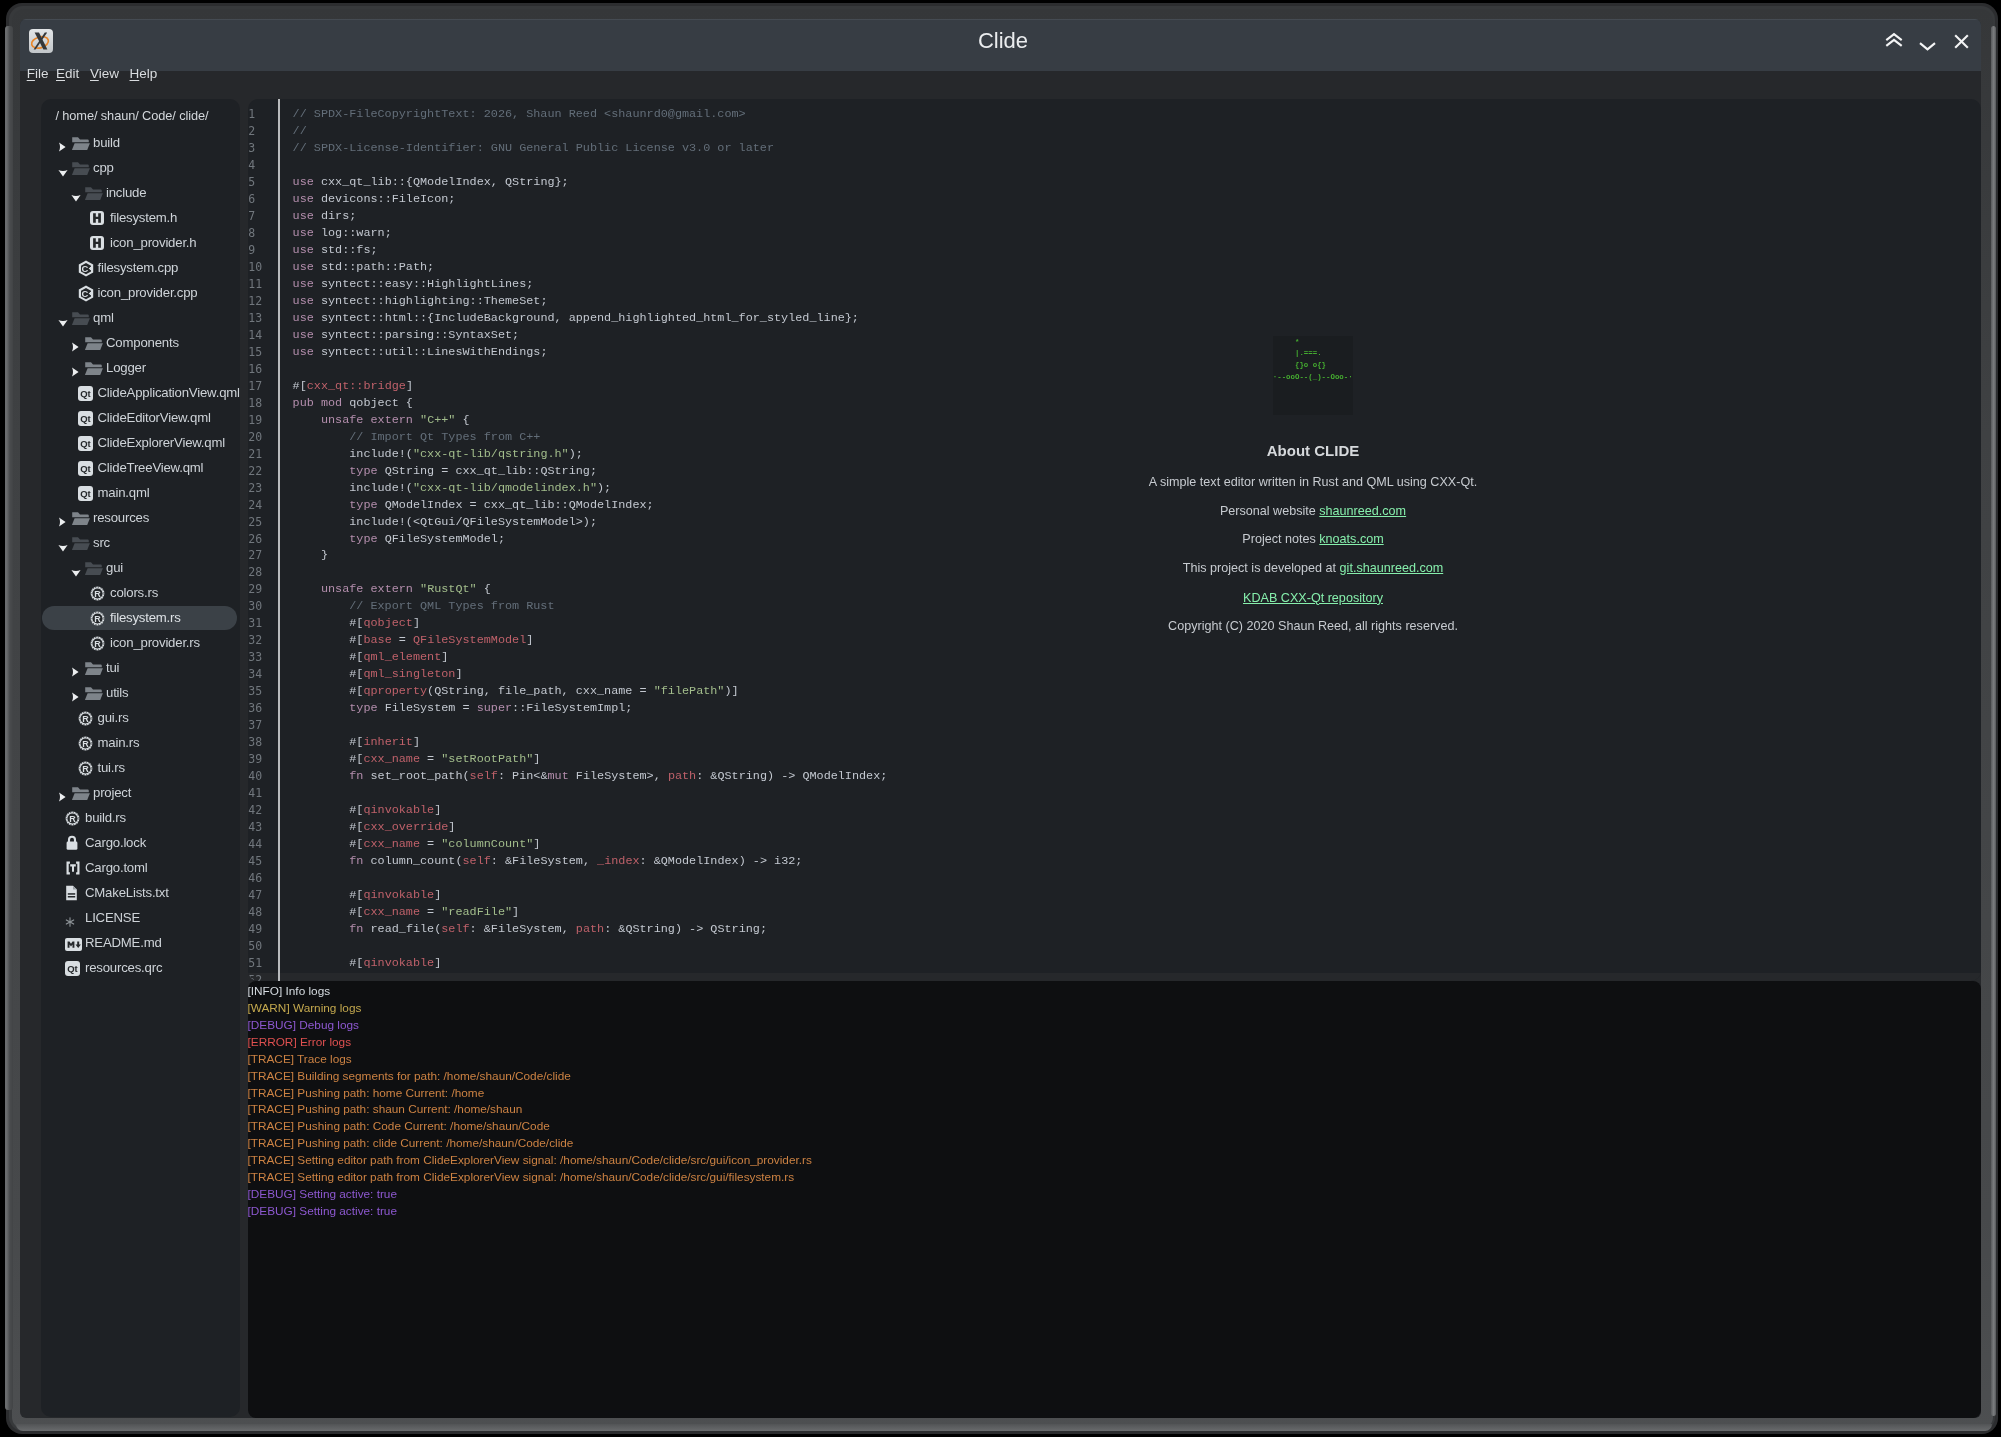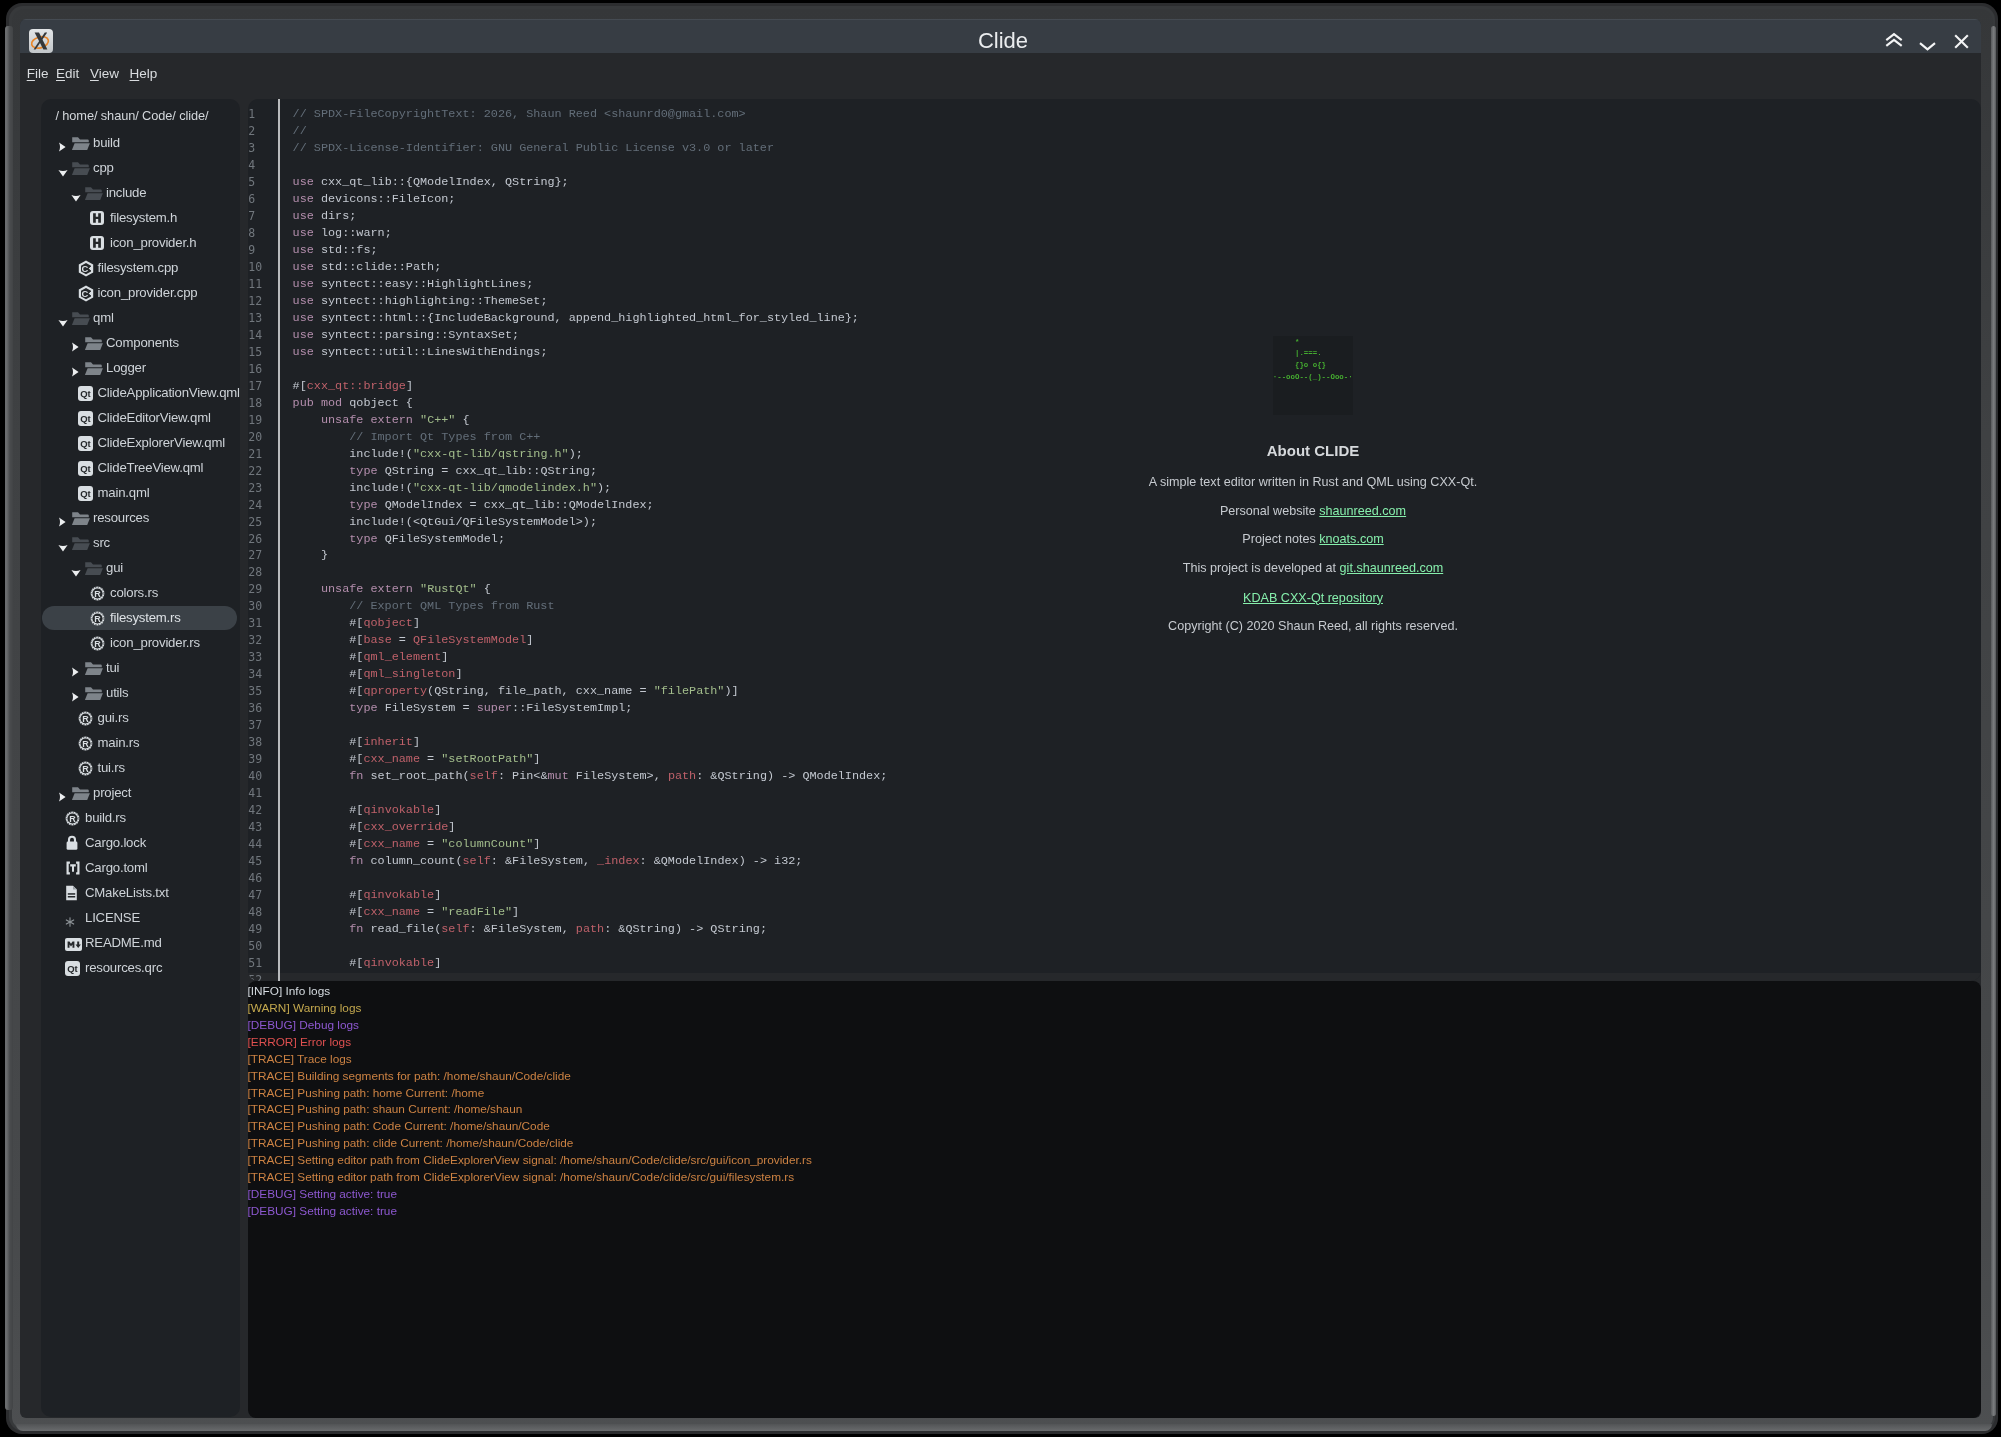--- a/index.html
+++ b/index.html
@@ -9,21 +9,21 @@
 #f3 { position:absolute; left:12px; top:9px; width:1981px; height:1420px; border-radius:12px;
    background:linear-gradient(180deg,#353739 0%,#3f4143 30%,#47494b 85%,#4d4f51 100%); }
 #edgeL { position:absolute; left:4.5px; top:26px; width:8px; height:1384px;
    border-radius:3px; background:linear-gradient(90deg,#6a6c6e 0%,#6a6c6e 22%,#4a4c4e 60%,#424446 100%); }
 #edgeB { position:absolute; left:16px; top:1423.5px; width:1976px; height:7.5px;
    border-radius:0 0 12px 12px; background:linear-gradient(180deg,#525456,#696b6d); }
 #edgeR { position:absolute; left:1990.5px; top:26px; width:5.5px; height:1390px;
    border-radius:3px; background:linear-gradient(90deg,#595b5d,#7b7d7f 55%,#57595b); }
 #win { position:absolute; left:20px; top:19px; width:1961px; height:1399px; border-radius:6px;
    background:#26282b; overflow:hidden; }
-#titlebar { position:absolute; left:0; top:0; width:100%; height:34px; background:#373d44;
+#titlebar { position:absolute; left:0; top:0; width:100%; height:52px; background:#373d44;
    border-top:1px solid #454b52; }
 #title { position:absolute; left:0; top:8px; width:1966px; text-align:center; color:#eaecee;
    font-size:22px; }
 .menu { position:absolute; top:47px; color:#d9dcdf; font-size:13.5px; }
 .menu u { text-underline-offset:1.5px; text-decoration-thickness:1px; }
 #sidebar { position:absolute; left:21px; top:80px; width:198.5px; height:1318px;
    background:#1e2125; border-radius:10px; }
 .tl { color:#ced3d8; font-size:13.2px; letter-spacing:-0.2px; line-height:18px; white-space:pre; }
 .tsel { color:#dde1e5; }
 #path { position:absolute; left:14.4px; top:9px; color:#d3d7db; font-size:12.8px; letter-spacing:-0.1px; }
@@ -386,21 +386,21 @@
     <div id="gsep"></div>
     <pre id="code"><span class="c">// SPDX-FileCopyrightText: 2026, Shaun Reed &lt;shaunrd0@gmail.com&gt;</span>
 <span class="c">//</span>
 <span class="c">// SPDX-License-Identifier: GNU General Public License v3.0 or later</span>
 
 <span class="k">use</span><span class="w"> cxx_qt_lib::{QModelIndex, QString};</span>
 <span class="k">use</span><span class="w"> devicons::FileIcon;</span>
 <span class="k">use</span><span class="w"> dirs;</span>
 <span class="k">use</span><span class="w"> log::warn;</span>
 <span class="k">use</span><span class="w"> std::fs;</span>
-<span class="k">use</span><span class="w"> std::clide::Path;</span>
+<span class="k">use</span><span class="w"> std::path::Path;</span>
 <span class="k">use</span><span class="w"> syntect::easy::HighlightLines;</span>
 <span class="k">use</span><span class="w"> syntect::highlighting::ThemeSet;</span>
 <span class="k">use</span><span class="w"> syntect::html::{IncludeBackground, append_highlighted_html_for_styled_line};</span>
 <span class="k">use</span><span class="w"> syntect::parsing::SyntaxSet;</span>
 <span class="k">use</span><span class="w"> syntect::util::LinesWithEndings;</span>
 
 <span class="w">#[</span><span class="r">cxx_qt::bridge</span><span class="w">]</span>
 <span class="k">pub mod</span><span class="w"> qobject {</span>
 <span class="w">    </span><span class="k">unsafe extern</span><span class="w"> </span><span class="s">"C++"</span><span class="w"> {</span>
 <span class="c">        // Import Qt Types from C++</span>

